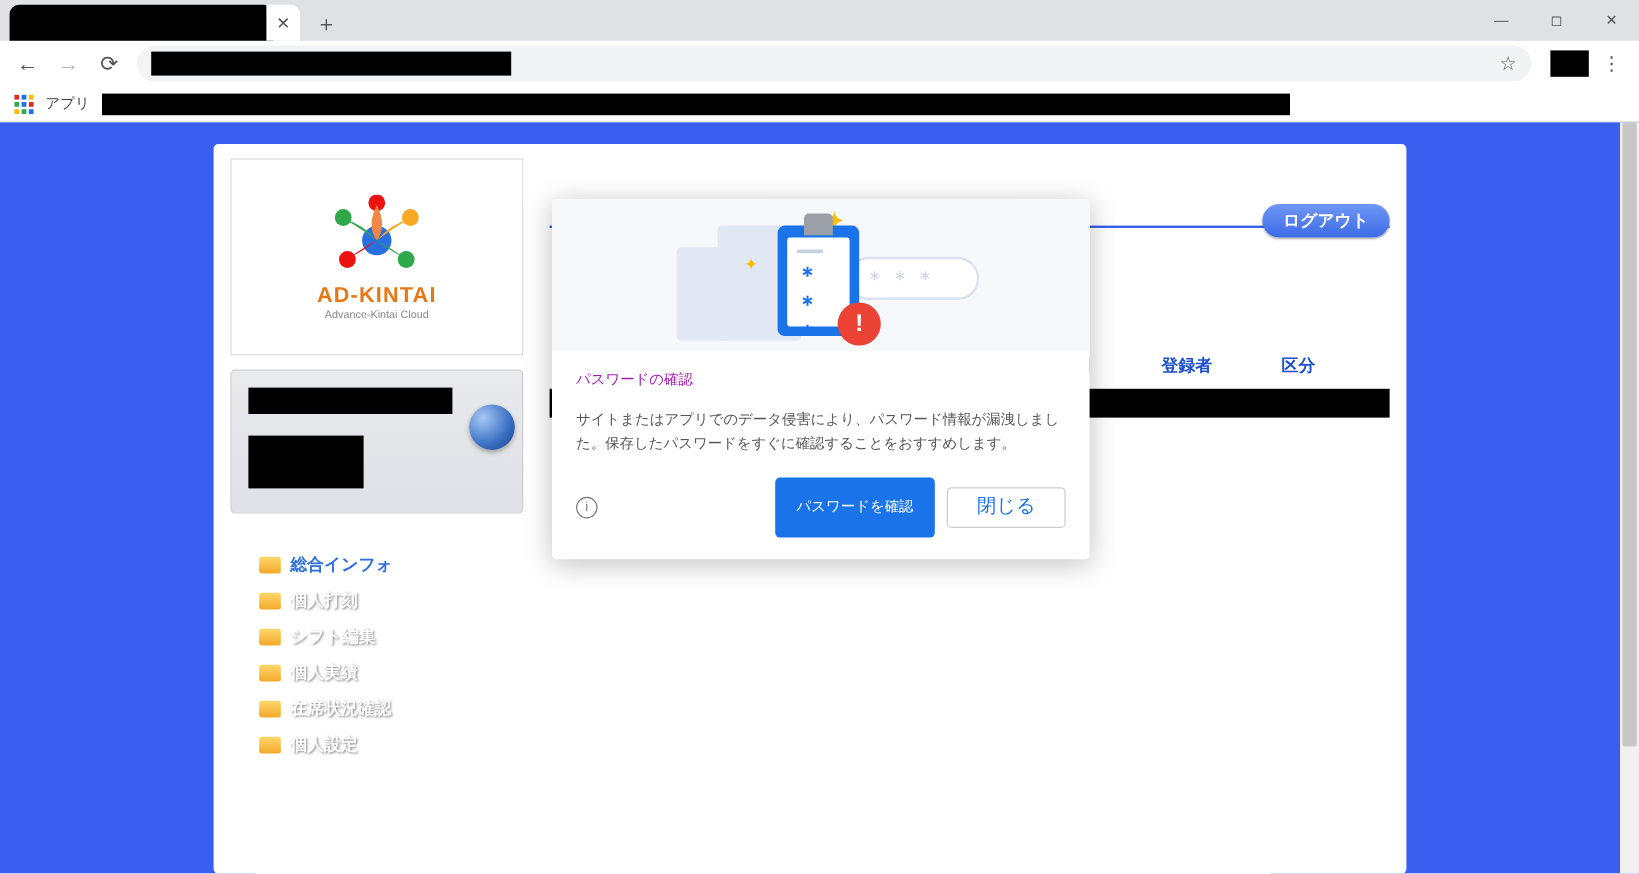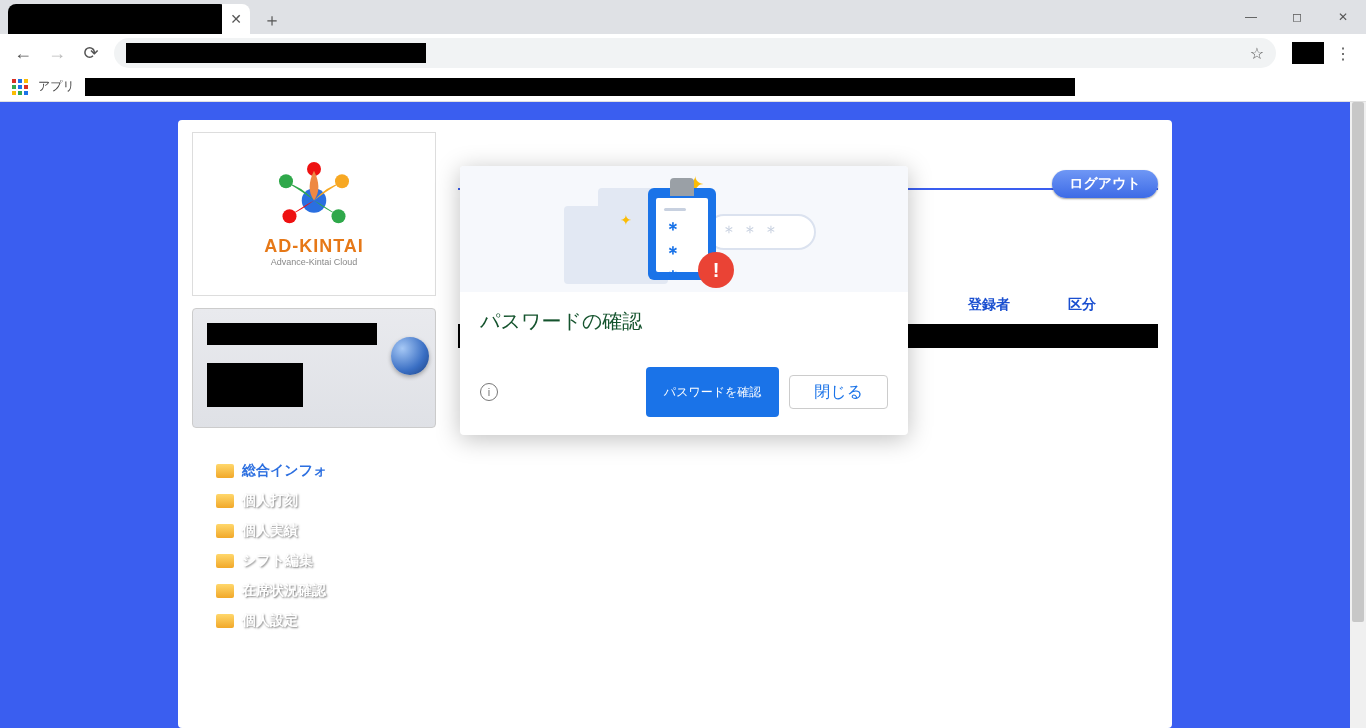--- a/index.html
+++ b/index.html
@@ -52,21 +52,21 @@
   .logout-btn{width:106px;height:28px;border-radius:14px;background:linear-gradient(#6f97f5,#3d6be6);color:#fff;font-size:14px;font-weight:bold;display:flex;align-items:center;justify-content:center;box-shadow:0 1px 2px rgba(0,0,0,.4);}
   .table{margin-top:100px;}
   .th-row{display:flex; font-size:14px; font-weight:bold;color:#1a4fd0; padding: 6px 0;}
   .th-row div{padding:0 10px;}
   .th1{flex:1;} .th2{width:100px;} .th3{width:100px;}
   .td-row{height:24px;background:#000;margin-top:4px;}
   
   .dialog{position:absolute; left:460px; top:64px; width:448px; background:#fff; border-radius:4px; box-shadow:0 4px 24px rgba(0,0,0,.25); z-index:100;}
   .dlg-illust{height:126px;background:#f6f8fc;border-radius:4px 4px 0 0;position:relative;overflow:hidden;}
   .dlg-body{padding:16px 20px 18px;}
-  .dlg-title{font-size:20px;color:#14532d;margin-bottom:14px;}
+  .dlg-title{font-size:12px;color:#a21caf;margin-bottom:14px;}
   .dlg-text{font-size:12px;color:#555;line-height:1.7;}
   .dlg-foot{display:flex;align-items:center;padding:0 20px 18px;gap:10px;}
   .info-icon{width:18px;height:18px;border:1.5px solid #777;border-radius:50%;display:flex;align-items:center;justify-content:center;font-size:11px;color:#777;margin-right:auto;}
   .btn-primary{background:#1a73e8;color:#fff;font-size:12px;height:50px;padding:0 18px;border-radius:4px;display:flex;align-items:center;}
   .btn-secondary{background:#fff;border:1px solid #ccc;color:#1a73e8;font-size:16px;height:34px;padding:0 24px;border-radius:4px;display:flex;align-items:center;}
   
   .il-dev{position:absolute;background:#e2e8f3;border-radius:4px;}
   .il-clip{position:absolute;left:188px;top:22px;width:68px;height:92px;background:#1a73e8;border-radius:6px;}
   .il-clip:before{content:"";position:absolute;left:22px;top:-10px;width:24px;height:18px;background:#9aa0a6;border-radius:4px 4px 0 0;}
   .il-paper{position:absolute;left:8px;top:10px;right:8px;bottom:8px;background:#fff;border-radius:2px;padding:10px 8px;}
@@ -153,25 +153,25 @@
         <div class="menu-item active">
           <span class="folder"></span>
           <span>総合インフォ</span>
         </div>
         <div class="menu-item">
           <span class="folder"></span>
           <span>個人打刻</span>
         </div>
         <div class="menu-item">
           <span class="folder"></span>
+          <span>シフト編集</span>
+        </div>
+        <div class="menu-item">
+          <span class="folder"></span>
           <span>個人実績</span>
-        </div>
-        <div class="menu-item">
-          <span class="folder"></span>
-          <span>シフト編集</span>
         </div>
         <div class="menu-item">
           <span class="folder"></span>
           <span>在席状況確認</span>
         </div>
         <div class="menu-item">
           <span class="folder"></span>
           <span>個人設定</span>
         </div>
       </div>
@@ -204,20 +204,21 @@
         <div class="il-paper">
           <div class="il-line" style="width:60%;"></div>
           <div class="il-stars">＊＊＊</div>
 
         </div>
       </div>
       <div class="il-bang">!</div>
     </div>
     <div class="dlg-body">
       <div class="dlg-title">パスワードの確認</div>
+      <div class="dlg-text">サイトまたはアプリでのデータ侵害により、パスワード情報が漏洩しました。保存したパスワードをすぐに確認することをおすすめします。</div>
     </div>
     <div class="dlg-foot">
       <div class="info-icon">i</div>
       <div class="btn-primary">パスワードを確認</div>
       <div class="btn-secondary">閉じる</div>
     </div>
   </div>
 </div>
 
 </body></html>

